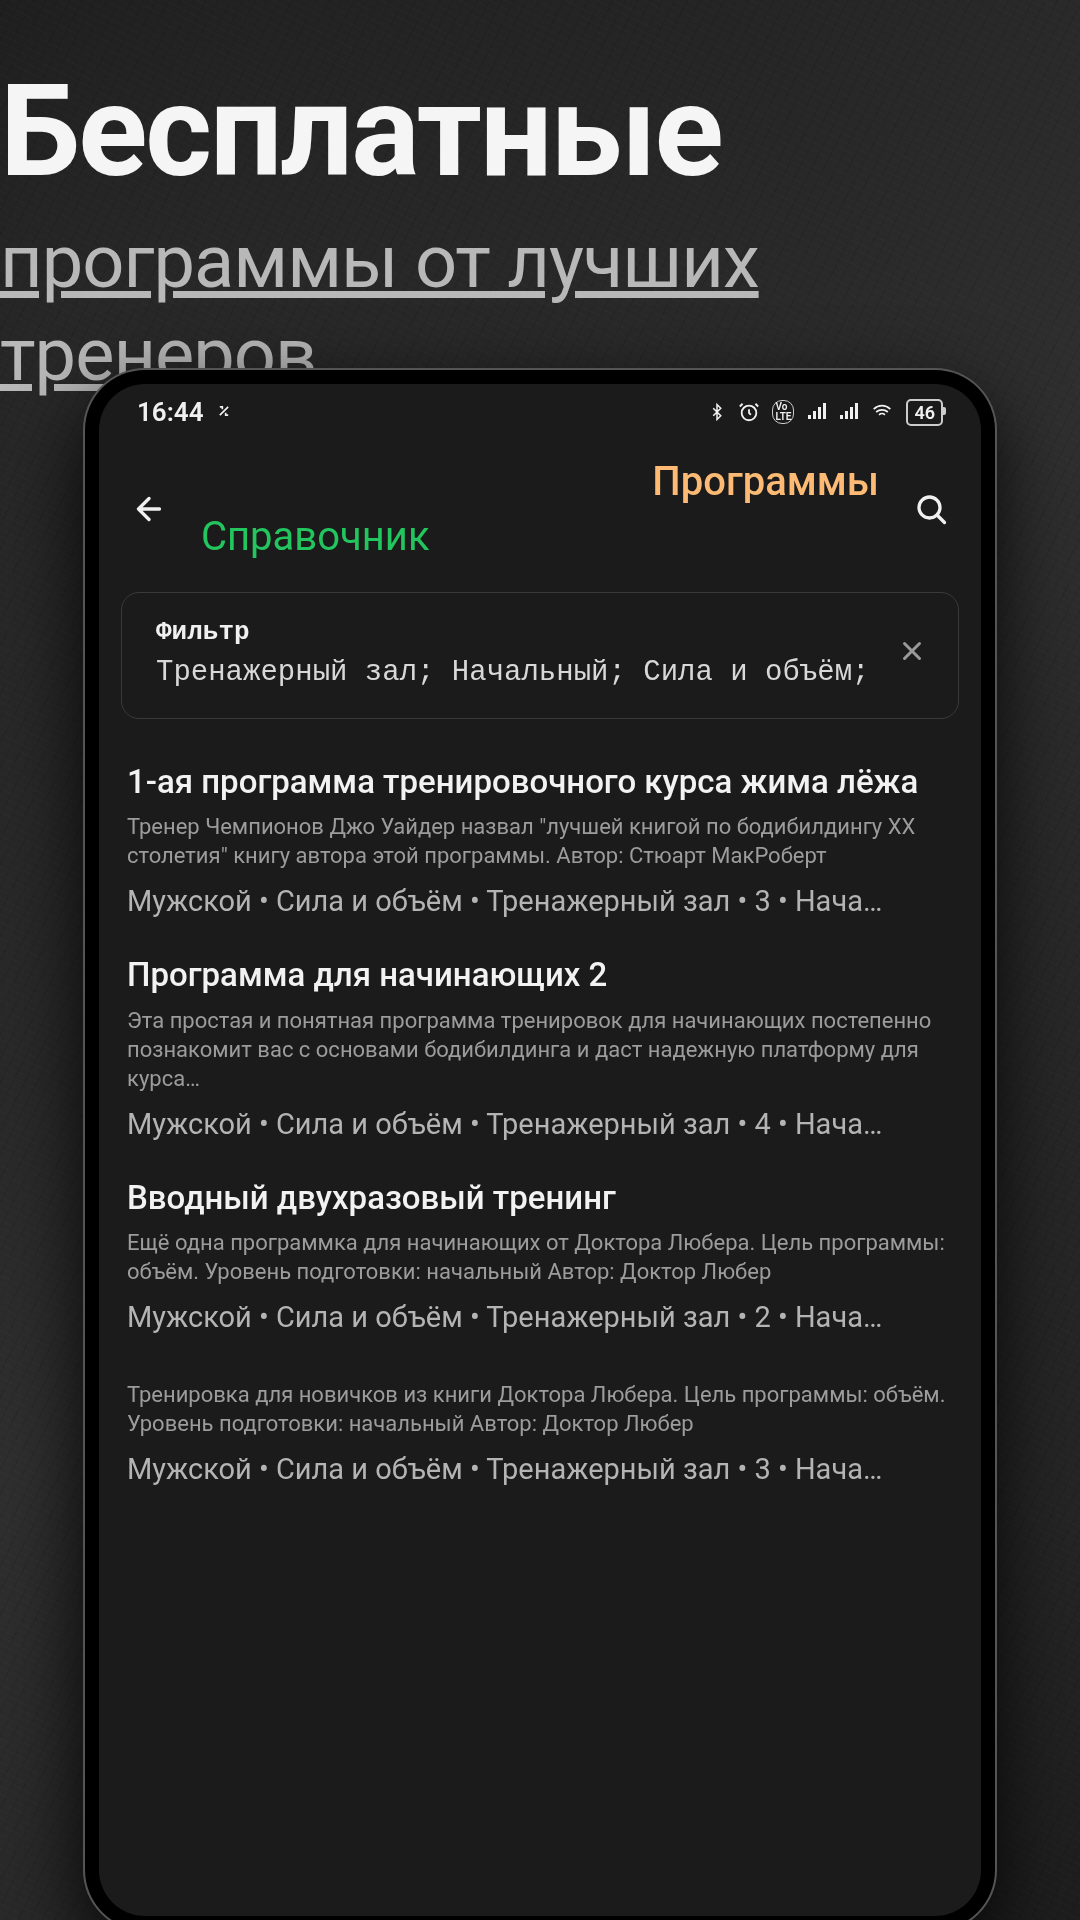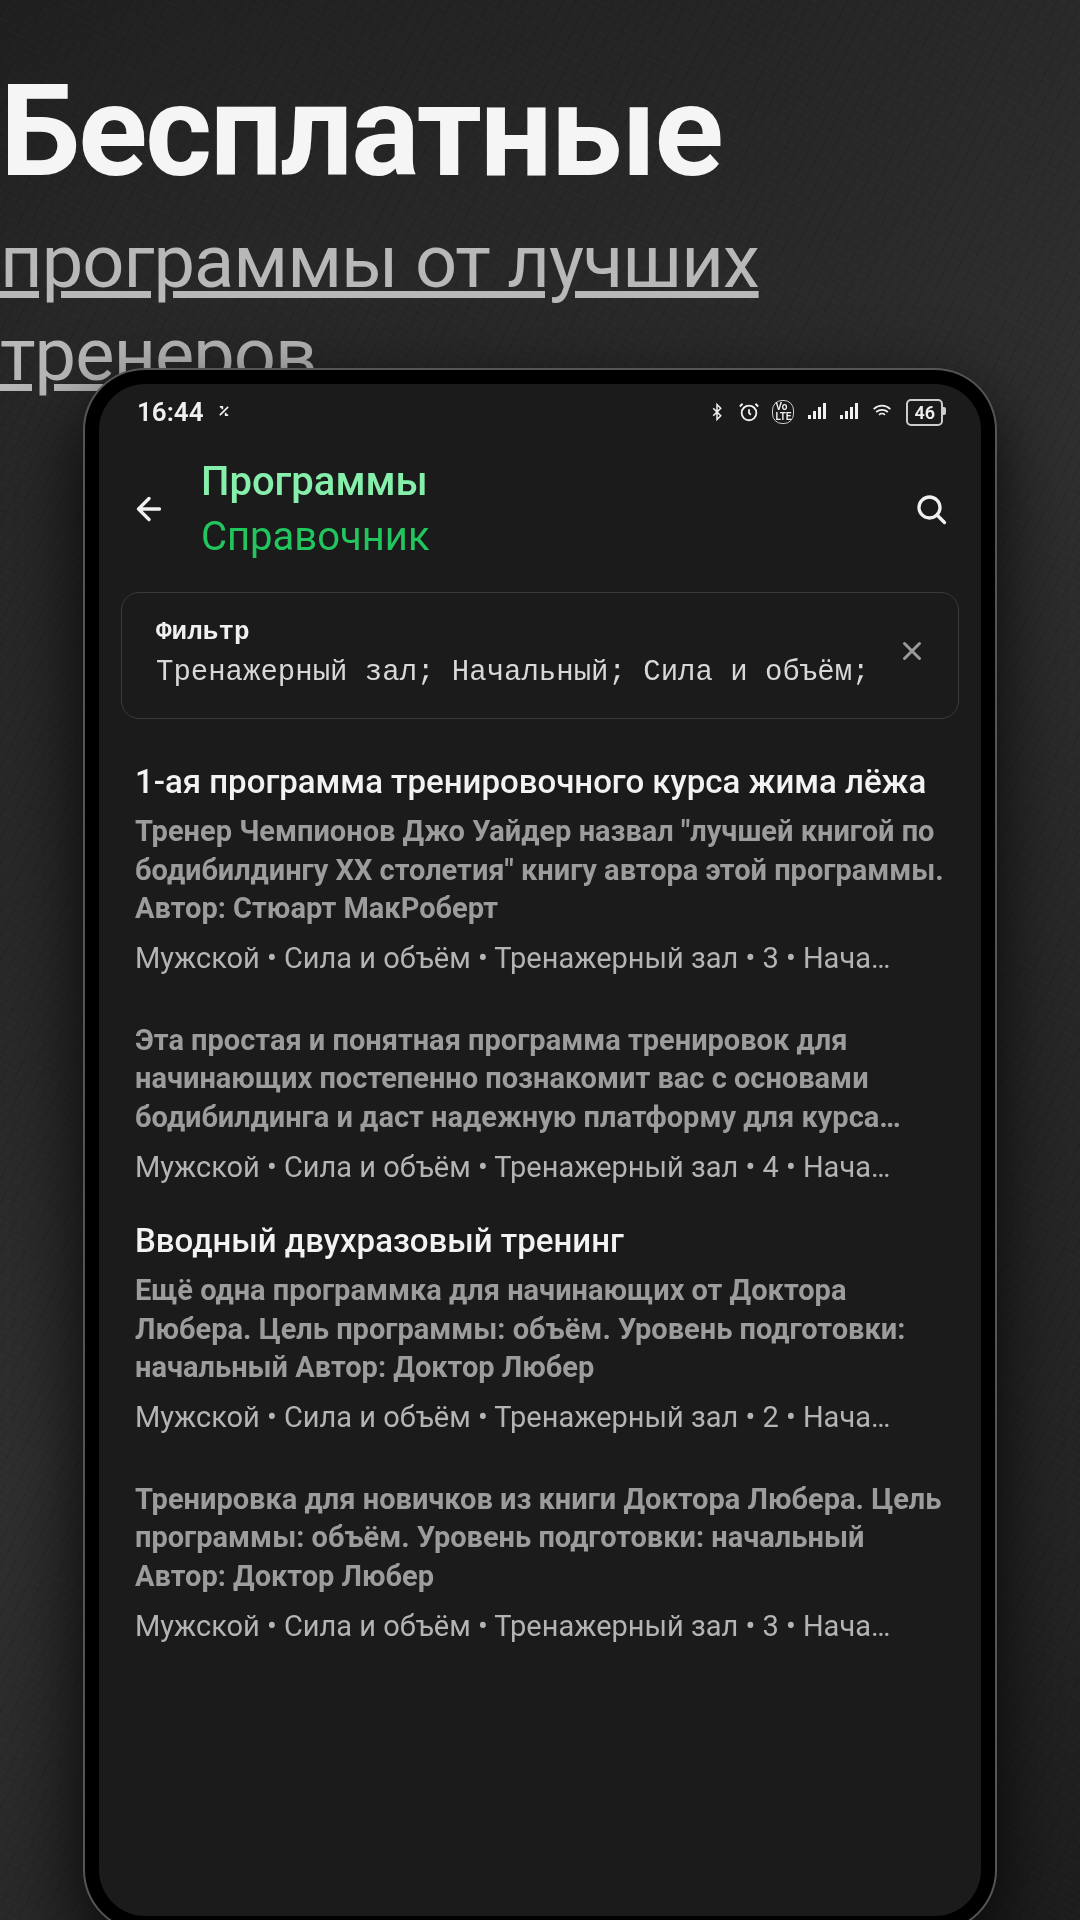--- a/index.html
+++ b/index.html
@@ -88,48 +88,48 @@
   .batt::after {
     content:""; position:absolute; right:-5px; top:6px; width:3px; height:8px; background:#ccc; border-radius:0 2px 2px 0;
   }
 
   
   .appbar {
     display:flex; align-items:center; padding: 18px 26px 10px 26px; gap: 28px;
   }
   .back-btn { width:48px; height:48px; display:flex; align-items:center; justify-content:center; cursor:pointer;}
   .titles { flex:1; }
-  .title-main { font-size: 40px; font-weight: 500; color:#86efac;}
+  .title-main { font-size: 40px; font-weight: 500; color:#fdba74;text-align:right;}
   .title-sub { font-size: 40px; color:#22c55e; margin-top:8px;}
   .search-btn { width:48px; height:48px; display:flex; align-items:center; justify-content:center; cursor:pointer;}
 
   
   .filter-card {
     margin: 22px 22px 8px 22px;
     border: 1px solid #3a3a3a;
     border-radius: 18px;
     padding: 24px 26px 26px 34px;
     display:flex; align-items:flex-start; gap:8px;
     cursor:pointer;
     font-family:Liberation Mono, monospace;
   }
   .filter-body { flex:1; }
   .filter-label { font-size:26px; font-weight:700; color:#f0f0f0; }
   .filter-value { font-size:29px; color:#d8d8d8; margin-top:6px; line-height:1.35;}
   .clear-btn { width:40px; height:40px; display:flex; align-items:center; justify-content:center; cursor:pointer; margin-top:14px;}
 
   
-  .list { flex:1; overflow:hidden; padding: 4px 0 0 8px;}
+  .list { flex:1; overflow:hidden; padding: 4px 0 0 0;}
   .item {
     padding: 30px 28px 6px 28px;
     cursor:pointer;
   }
   .item-title { font-size:33px; font-weight:500; color:#f2f2f2; line-height:1.25;}
-  .item-desc { font-size:29px; color:#9c9c9c; line-height:1.32; margin-top:10px;
-    display:-webkit-box; -webkit-line-clamp:3; -webkit-box-orient:vertical; overflow:hidden;font-weight:bold;}
+  .item-desc { font-size:22px; color:#9c9c9c; line-height:1.32; margin-top:10px;
+    display:-webkit-box; -webkit-line-clamp:3; -webkit-box-orient:vertical; overflow:hidden;}
   .item-tags { font-size:29px; color:#b4b4b4; margin-top:14px; white-space:nowrap; overflow:hidden; text-overflow:ellipsis;}
 </style>
 </head>
 <body>
 <div class="texture"></div>
 
 <div class="promo">
   <h1>Бесплатные</h1>
   <h2>программы от лучших тренеров</h2>
 </div>
@@ -209,20 +209,21 @@
         </div>
       </div>
 
       <div class="list">
         <div class="item">
           <div class="item-title">1-ая программа тренировочного курса жима лёжа</div>
           <div class="item-desc">Тренер Чемпионов Джо Уайдер назвал "лучшей книгой по бодибилдингу XX столетия" книгу автора этой программы. Автор: Стюарт МакРоберт</div>
           <div class="item-tags">Мужской • Сила и объём • Тренажерный зал • 3 • Нача…</div>
         </div>
         <div class="item">
+          <div class="item-title">Программа для начинающих 2</div>
           <div class="item-desc">Эта простая и понятная программа тренировок для начинающих постепенно познакомит вас с основами бодибилдинга и даст надежную платформу для курса…</div>
           <div class="item-tags">Мужской • Сила и объём • Тренажерный зал • 4 • Нача…</div>
         </div>
         <div class="item">
           <div class="item-title">Вводный двухразовый тренинг</div>
           <div class="item-desc">Ещё одна программка для начинающих от Доктора Любера. Цель программы: объём. Уровень подготовки: начальный Автор: Доктор Любер</div>
           <div class="item-tags">Мужской • Сила и объём • Тренажерный зал • 2 • Нача…</div>
         </div>
         <div class="item">
           <div class="item-desc">Тренировка для новичков из книги Доктора Любера. Цель программы: объём. Уровень подготовки: начальный Автор: Доктор Любер</div>

